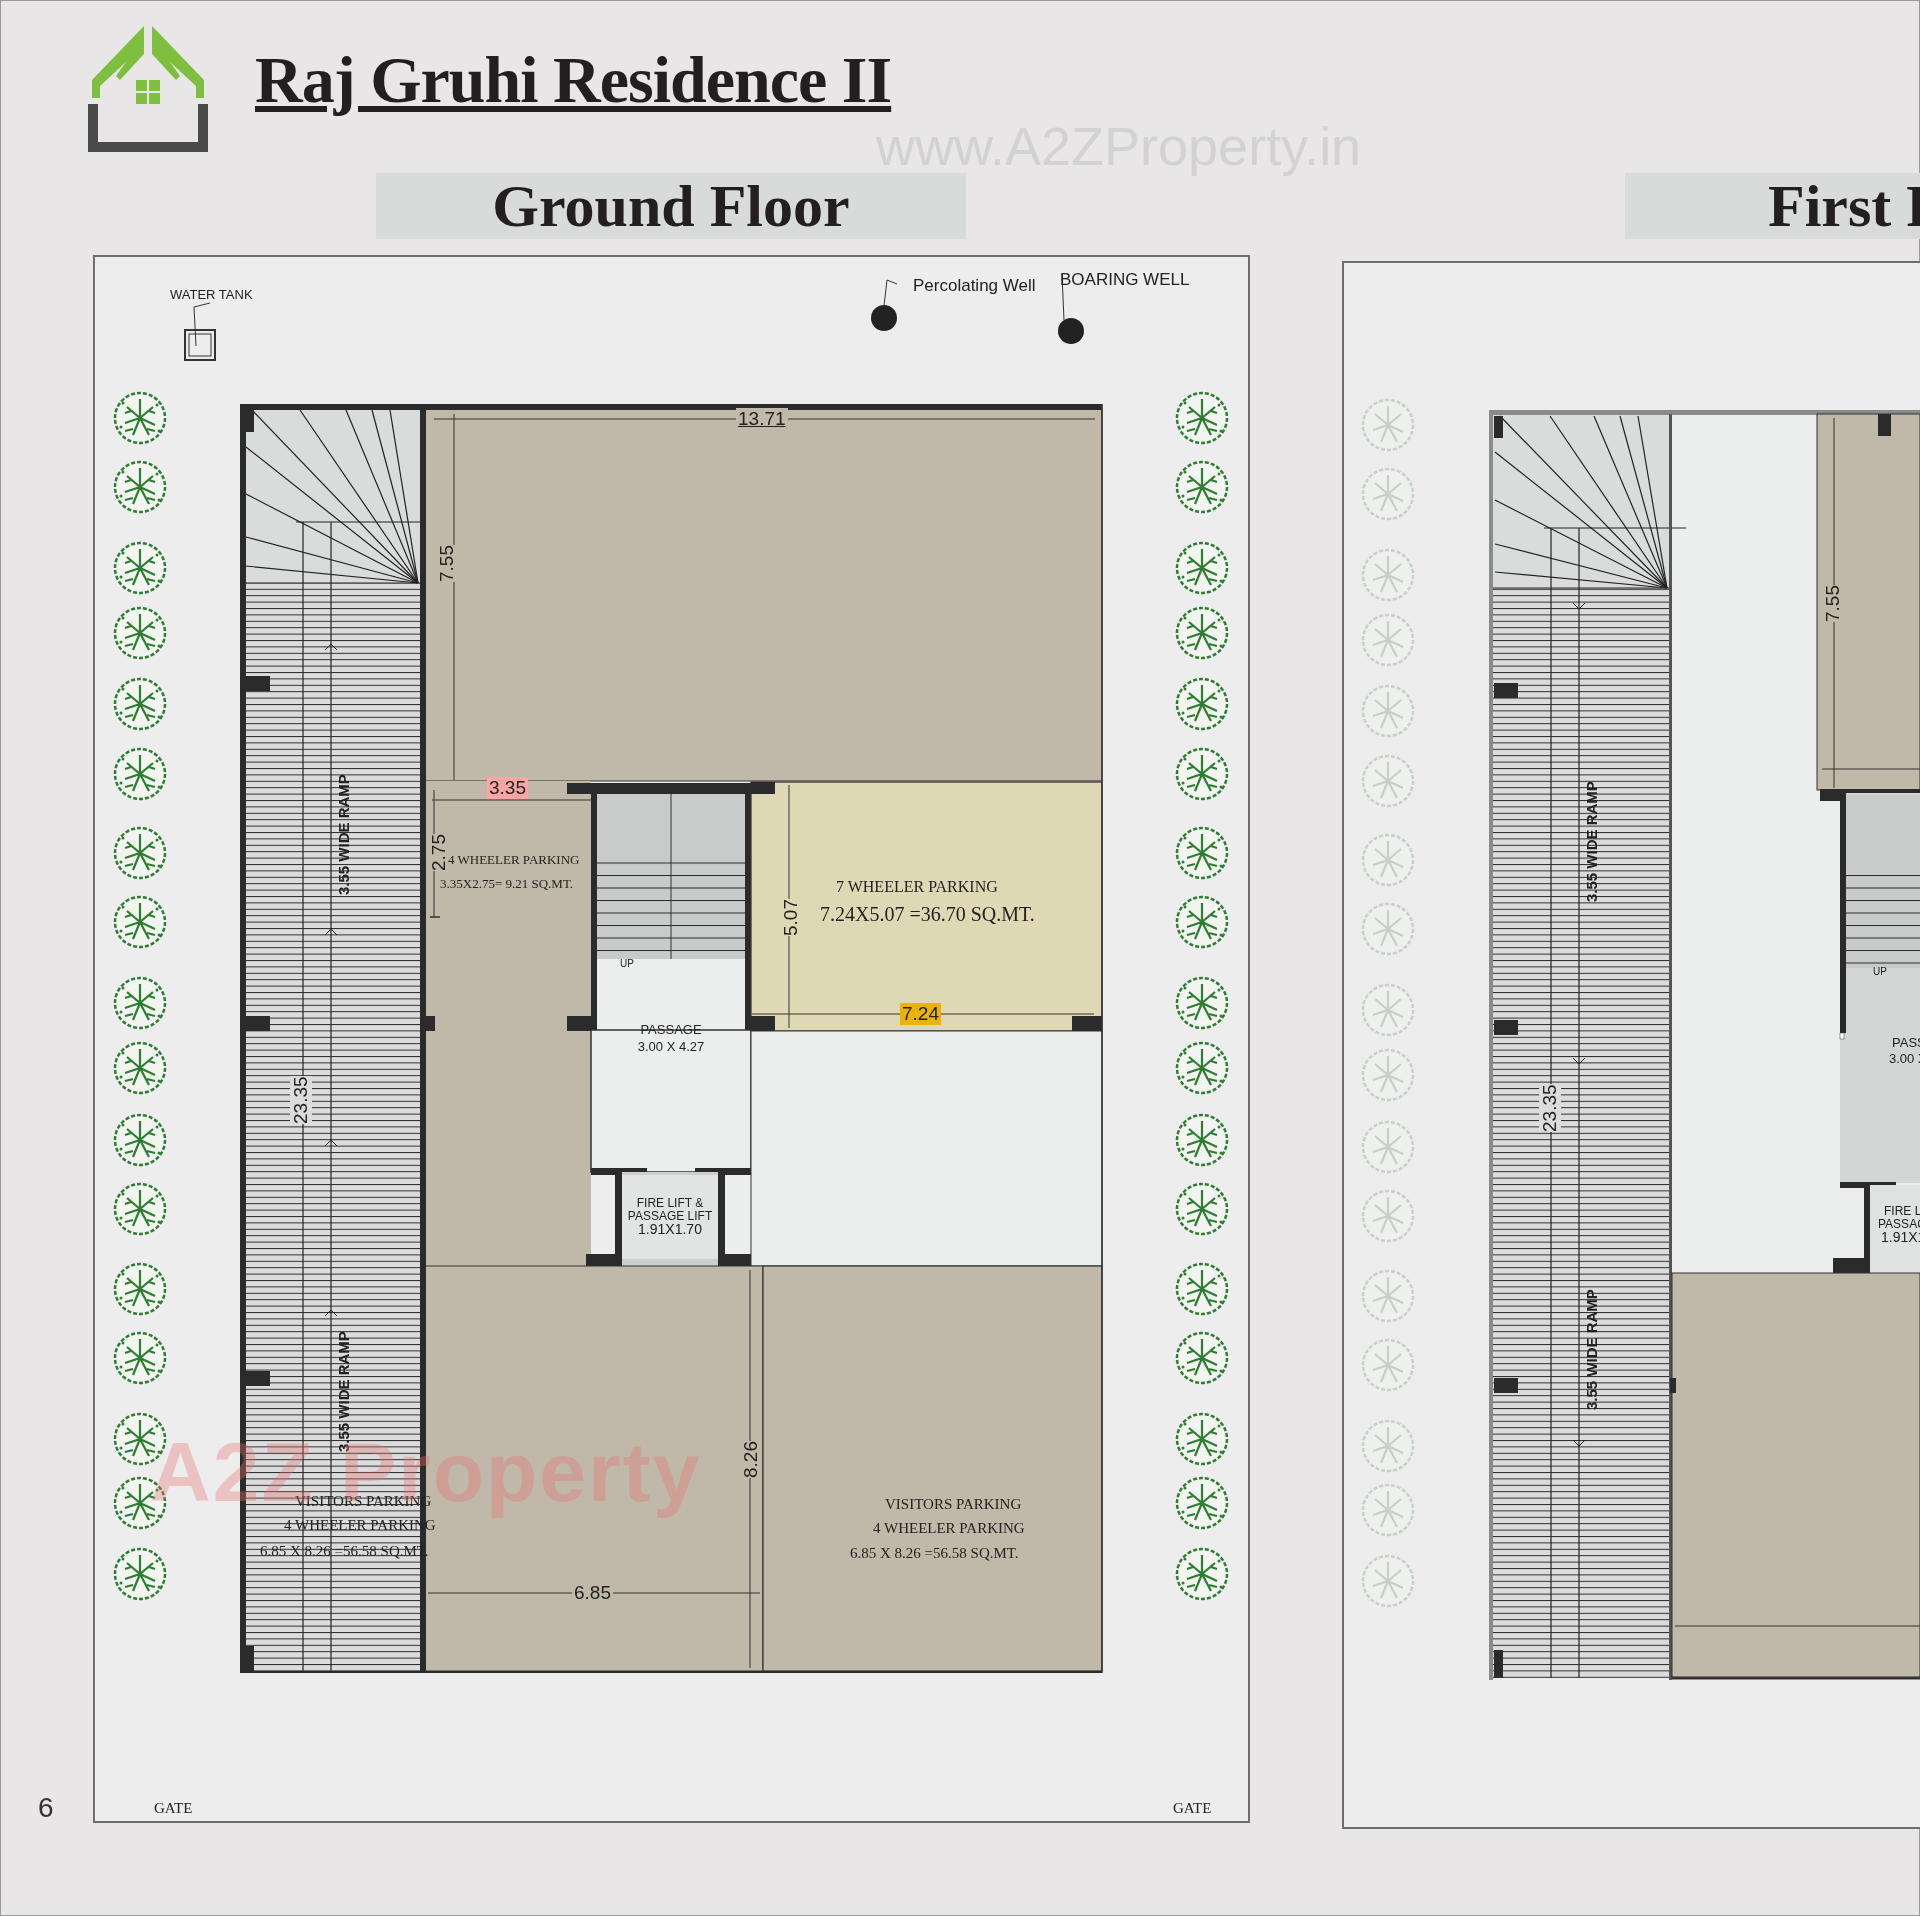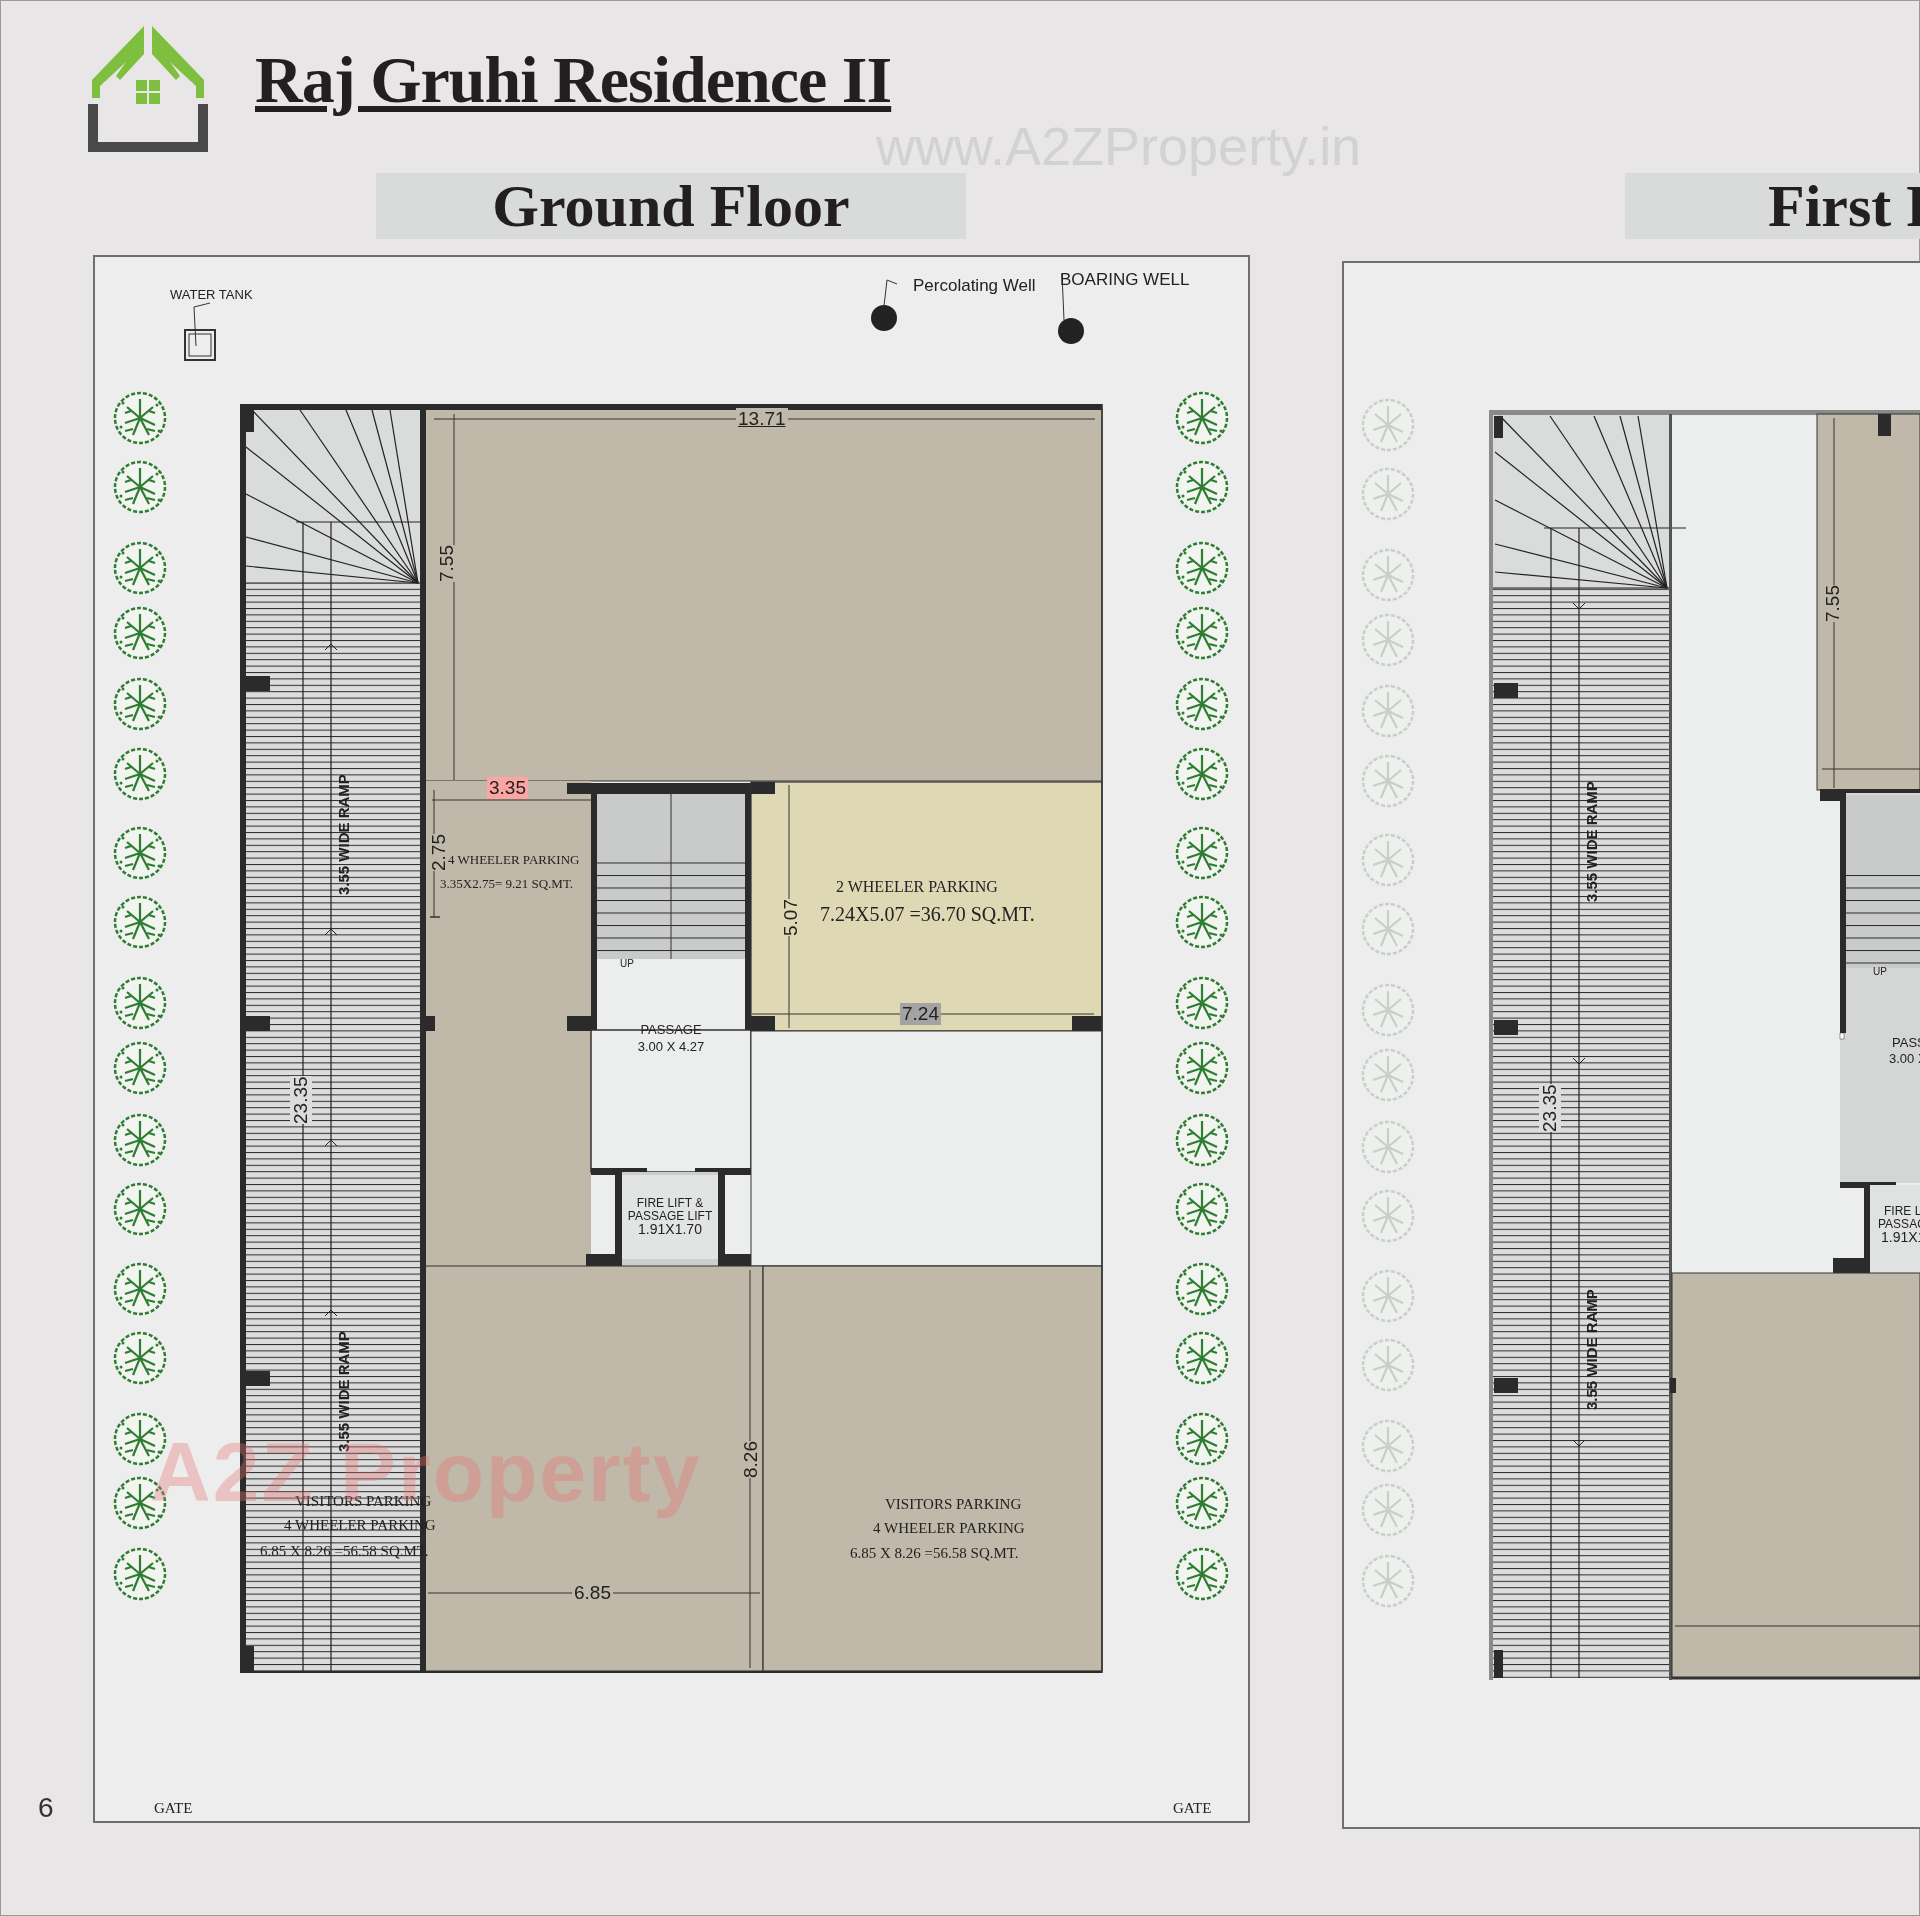--- a/index.html
+++ b/index.html
@@ -289,23 +289,23 @@
 <div class="lbl serif" style="left:440px;top:876px;font-size:13px;color:#222;">3.35X2.75= 9.21 SQ.MT.</div>
 
 <div class="lbl sans" style="left:620px;top:958px;font-size:10px;color:#222;">UP</div>
 <div class="lbl sans" style="left:591px;top:1022px;width:160px;text-align:center;font-size:13px;color:#222;">PASSAGE</div>
 <div class="lbl sans" style="left:591px;top:1039px;width:160px;text-align:center;font-size:13px;color:#222;">3.00 X 4.27</div>
 <div class="lbl sans" style="left:622px;top:1196px;width:96px;text-align:center;font-size:12px;color:#222;">FIRE LIFT &amp;</div>
 <div class="lbl sans" style="left:622px;top:1209px;width:96px;text-align:center;font-size:12px;color:#222;">PASSAGE LIFT</div>
 <div class="lbl sans" style="left:622px;top:1221px;width:96px;text-align:center;font-size:14px;color:#222;">1.91X1.70</div>
 
 <div class="lbl sans" style="left:780px;top:936px;font-size:19px;color:#222;transform:rotate(-90deg);transform-origin:left top;background:#ded8b5;">5.07</div>
-<div class="lbl serif" style="left:836px;top:878px;font-size:16px;color:#222;">2 WHEELER PARKING</div>
+<div class="lbl serif" style="left:836px;top:878px;font-size:16px;color:#222;">7 WHEELER PARKING</div>
 <div class="lbl serif" style="left:820px;top:903px;font-size:20px;color:#222;">7.24X5.07 =36.70 SQ.MT.</div>
-<div class="lbl sans" style="left:900px;top:1003px;font-size:19px;color:#222;background:#a3a3a3;padding:0 2px;">7.24</div>
+<div class="lbl sans" style="left:900px;top:1003px;font-size:19px;color:#222;background:#eab308;padding:0 2px;">7.24</div>
 
 <div class="lbl sans" style="left:740px;top:1478px;font-size:19px;color:#222;transform:rotate(-90deg);transform-origin:left top;background:#c0b8a8;">8.26</div>
 <div class="lbl sans" style="left:572px;top:1582px;font-size:19px;color:#222;background:#c0b8a8;padding:0 2px;">6.85</div>
 
 <div class="lbl serif" style="left:295px;top:1493px;font-size:15px;color:#222;">VISITORS PARKING</div>
 <div class="lbl serif" style="left:284px;top:1517px;font-size:15px;color:#222;">4 WHEELER PARKING</div>
 <div class="lbl serif" style="left:260px;top:1543px;font-size:15px;color:#222;">6.85 X 8.26 =56.58 SQ.MT.</div>
 
 <div class="lbl serif" style="left:885px;top:1496px;font-size:15px;color:#222;">VISITORS PARKING</div>
 <div class="lbl serif" style="left:873px;top:1520px;font-size:15px;color:#222;">4 WHEELER PARKING</div>

